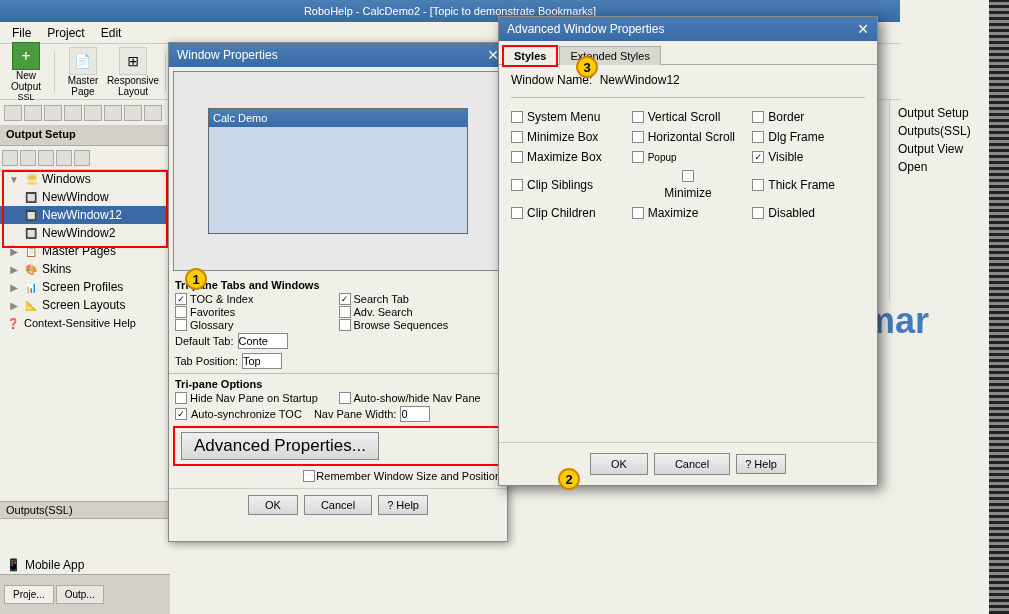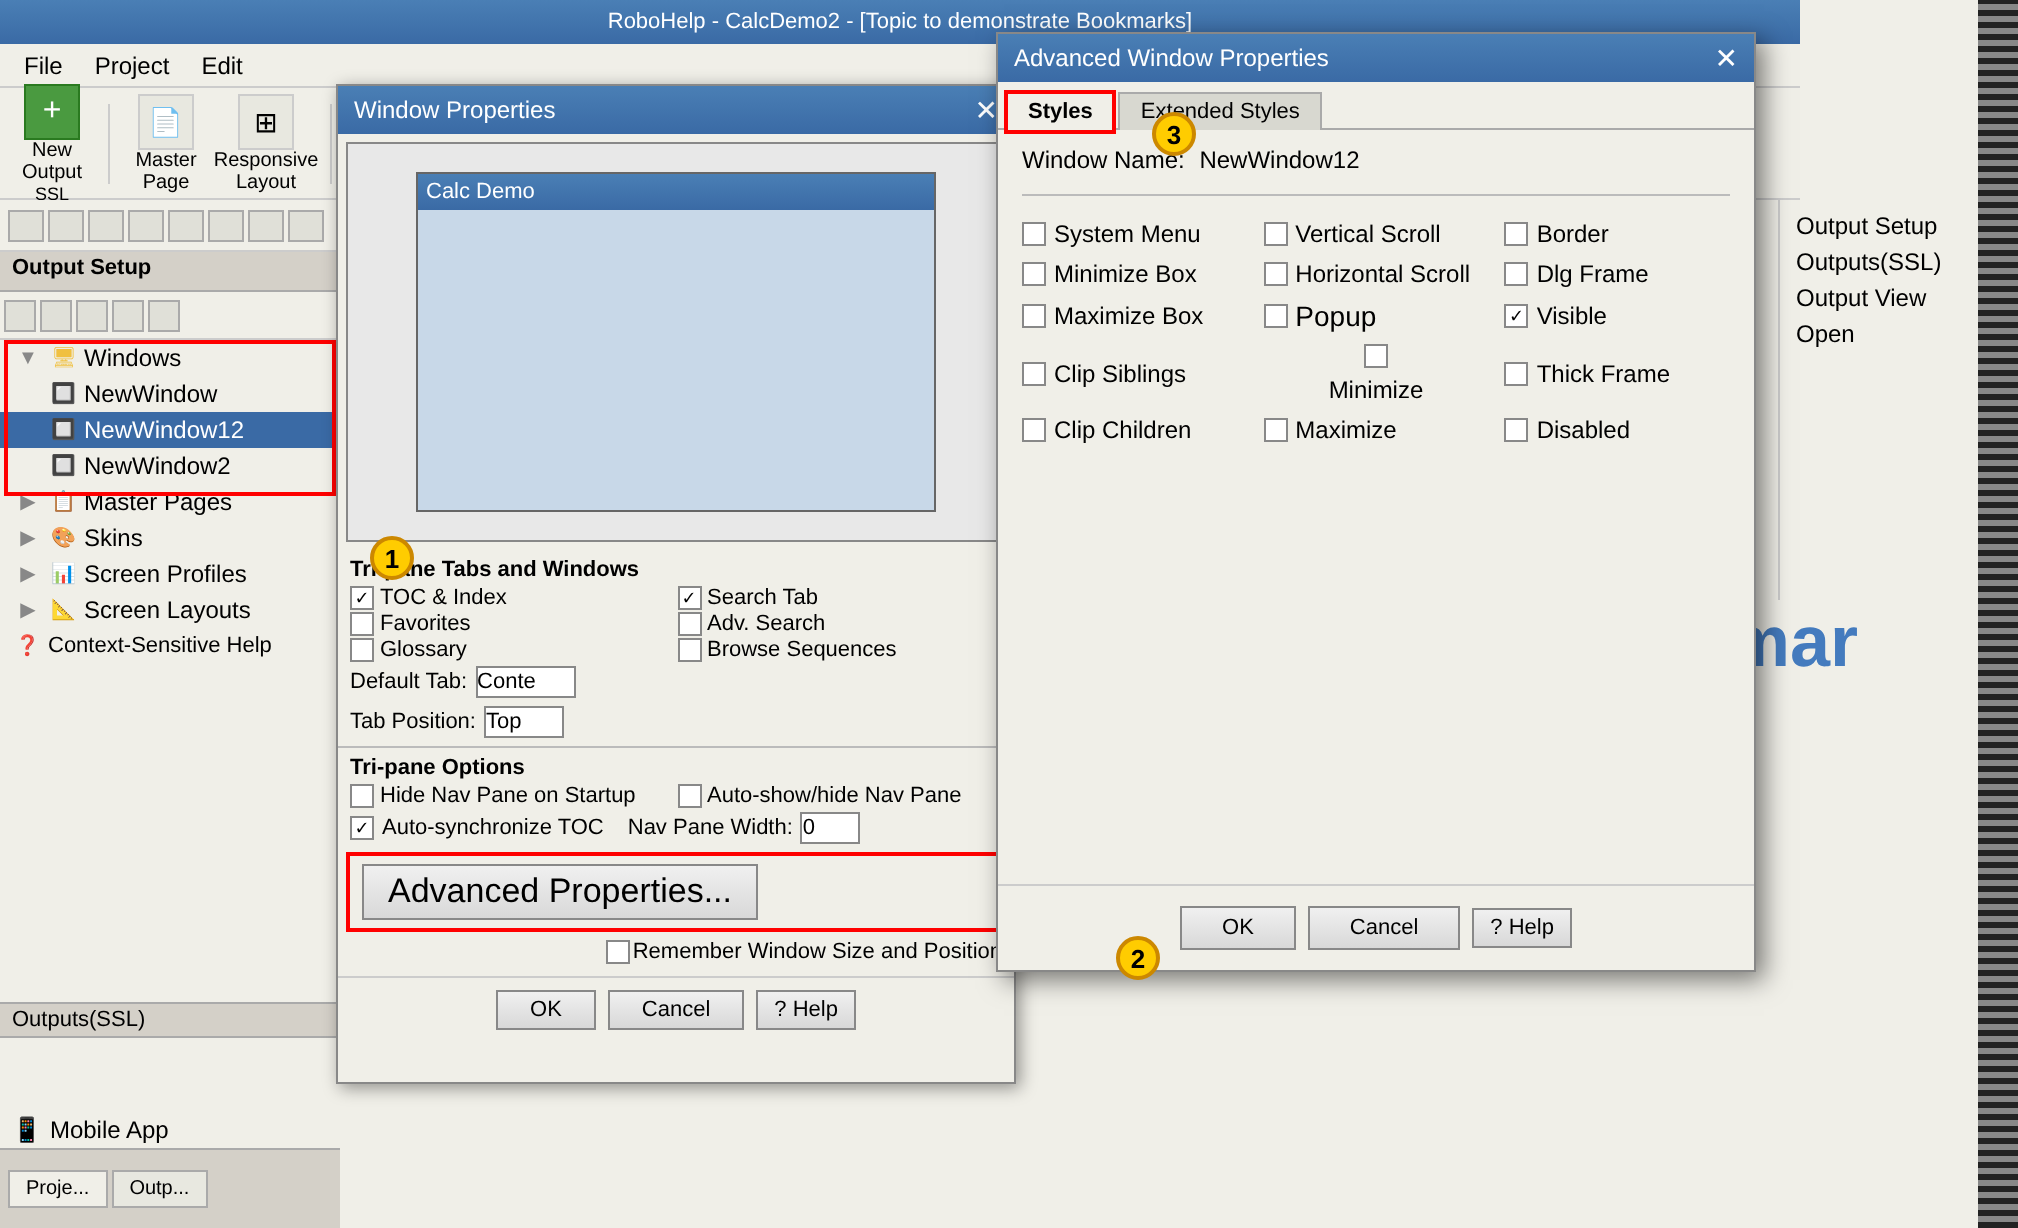--- a/index.html
+++ b/index.html
@@ -28,21 +28,21 @@
     
     .callout { position: absolute; width: 22px; height: 22px; border-radius: 50%; background: #ffcc00; border: 2px solid #cc8800; display: flex; align-items: center; justify-content: center; font-weight: bold; font-size: 13px; color: #000; z-index: 100; }
 
     
     .win-props-dialog { position: absolute; top: 42px; left: 168px; width: 340px; height: 500px; background: #f0efe8; border: 1px solid #888; box-shadow: 2px 2px 8px rgba(0,0,0,0.4); z-index: 10; }
     .dialog-titlebar { background: linear-gradient(to bottom, #4a7fb5, #3a6aa5); color: white; font-size: 12px; padding: 4px 8px; display: flex; align-items: center; justify-content: space-between; }
     .dialog-close { color: white; font-size: 14px; cursor: pointer; background: none; border: none; }
 
     
     .preview-area { margin: 4px; border: 1px solid #888; background: #e8e8e8; height: 200px; display: flex; align-items: center; justify-content: center; position: relative; overflow: hidden; }
-    .preview-inner { background: white; border: 1px solid #666; width: 260px; height: 170px; position: relative; }
+    .preview-inner { background: white; border: 1px solid #666; width: 260px; height: 126px; position: relative; }
     .preview-title-bar { background: linear-gradient(to bottom, #4a7fb5, #3a6aa5); height: 18px; display: flex; align-items: center; padding: 0 4px; }
     .preview-title-text { color: white; font-size: 11px; }
     .preview-body { background: #c8d8e8; width: 100%; height: calc(100% - 18px); }
 
     
     .cb { width: 12px; height: 12px; border: 1px solid #888; background: white; display: inline-flex; align-items: center; justify-content: center; flex-shrink: 0; }
     .cb.checked::after { content: '✓'; font-size: 9px; color: #000; }
 
     
     .adv-props-btn { display: block; margin: 4px 6px; padding: 3px 12px; font-size: 17px; background: linear-gradient(to bottom, #f0f0f0, #d8d8d8); border: 1px solid #888; cursor: pointer; text-align: center; }
@@ -392,21 +392,21 @@
     </div>
     <div style="display:flex;align-items:center;gap:4px;font-size:12px;">
       <div class="cb"></div>
       <span>Dlg Frame</span>
     </div>
 
     <div style="display:flex;align-items:center;gap:4px;font-size:12px;">
       <div class="cb"></div>
       <span>Maximize Box</span>
     </div>
-    <div style="display:flex;align-items:center;gap:4px;font-size:14px;">
+    <div style="display:flex;align-items:center;gap:4px;font-size:10px;">
       <div class="cb"></div>
       <span>Popup</span>
     </div>
     <div style="display:flex;align-items:center;gap:4px;font-size:12px;">
       <div class="cb checked"></div>
       <span>Visible</span>
     </div>
 
     <div style="display:flex;align-items:center;gap:4px;font-size:12px;">
       <div class="cb"></div>

